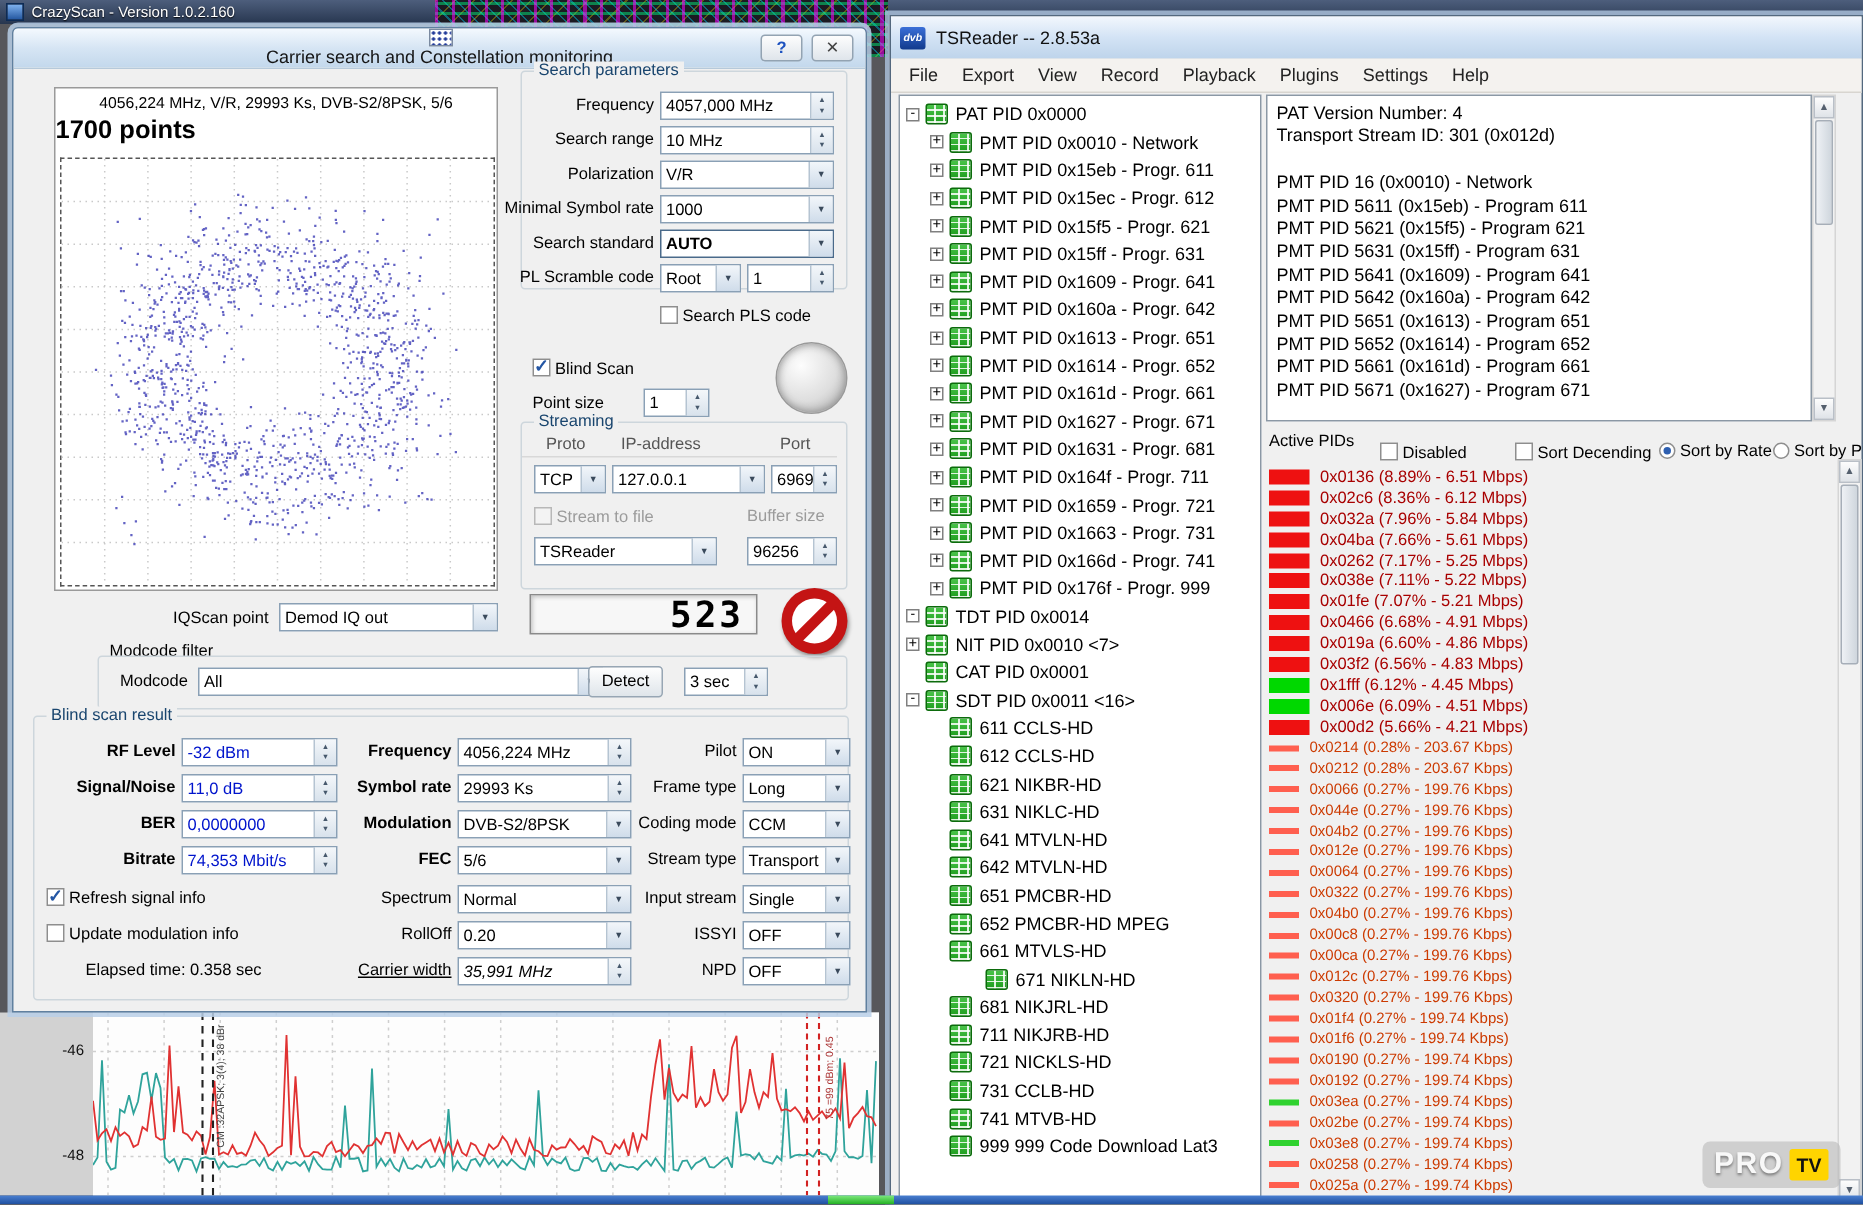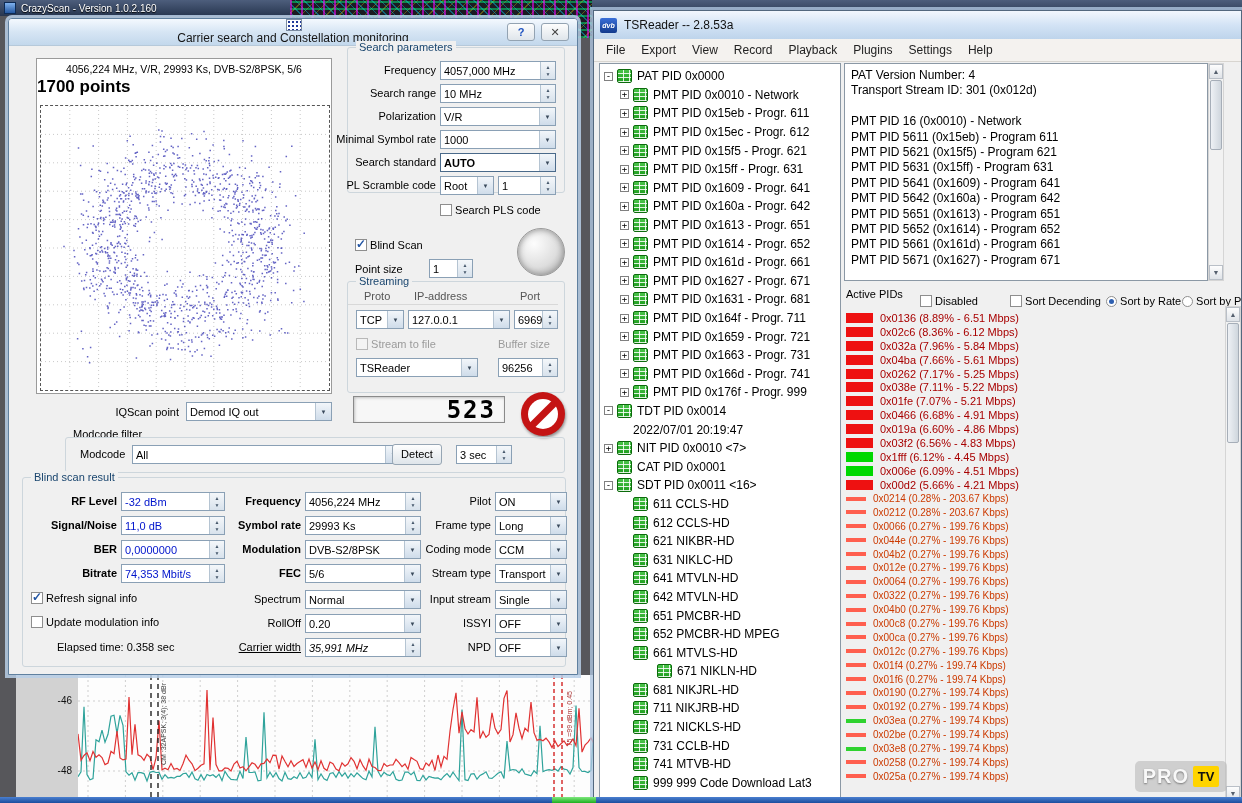--- a/index.html
+++ b/index.html
@@ -81,21 +81,21 @@
            box-shadow:inset 1px 1px 3px #c2c2c2;text-align:right;font-family:"DejaVu Sans Mono",monospace;
            font-size:24px;font-weight:bold;letter-spacing:2px;line-height:26px;padding-right:8px;box-sizing:border-box;}
   .noentry{position:absolute;left:512px;top:347px;width:44px;height:44px;border-radius:50%;
            background:#c41414;box-shadow:1px 2px 3px rgba(0,0,0,.4);}
   .noentry::before{content:"";position:absolute;left:7px;top:7px;width:30px;height:30px;border-radius:50%;background:#fff;}
   .noentry::after{content:"";position:absolute;left:5px;top:19px;width:34px;height:7px;background:#c41414;transform:rotate(-45deg);}
   .logo-badge{position:absolute;left:508px;top:183px;width:46px;height:46px;border-radius:50%;border:1px solid #9a9a9a;
               background:radial-gradient(circle at 35% 32%,#fdfdfd,#dedede 55%,#a9a9a9);box-shadow:inset 0 0 6px #888;}
 
   
-  .spectrum-wrap{position:absolute;left:16px;top:675px;width:586px;height:122px;background:#d2d2d2;z-index:1;}
+  .spectrum-wrap{position:absolute;left:0;top:675px;width:586px;height:122px;background:#d2d2d2;z-index:1;}
   .spec-svg{position:absolute;left:62px;top:0;background:#fdfdfd;}
   .ylab{position:absolute;font-size:10px;color:#111;width:22px;text-align:right;}
   .rot{position:absolute;writing-mode:vertical-rl;transform:rotate(180deg);font-size:7px;color:#444;white-space:nowrap;}
 
   .taskbar{position:absolute;left:0;top:797px;width:1242px;height:6px;background:linear-gradient(#4a7fd0,#1d4e9e);z-index:4;}
   .task-glow{position:absolute;left:552px;top:0;width:44px;height:6px;background:linear-gradient(#7ee87e,#1faf1f);}
 
   
   .tsr{position:absolute;left:593px;top:10px;width:649px;height:793px;z-index:3;background:#f0f0f0;
        border:1px solid #53687e;box-shadow:0 0 0 3px rgba(175,198,224,.8);box-sizing:border-box;}
@@ -546,24 +546,20 @@
         <div class="trow" style="padding-left: 20px;">
           <span class="texp">+</span>
           <span class="ticon"></span>
           <span>PMT PID 0x176f - Progr. 999</span>
         </div>
         <div class="trow" style="padding-left: 4px;">
           <span class="texp">-</span>
           <span class="ticon"></span>
           <span>TDT PID 0x0014</span>
         </div>
-        <div class="trow" style="padding-left: 20px;">
-          <span class="texp hid"></span>
-          <span>2022/07/01 20:19:47</span>
-        </div>
         <div class="trow" style="padding-left: 4px;">
           <span class="texp">+</span>
           <span class="ticon"></span>
           <span>NIT PID 0x0010 &lt;7&gt;</span>
         </div>
         <div class="trow" style="padding-left: 4px;">
           <span class="texp hid"></span>
           <span class="ticon"></span>
           <span>CAT PID 0x0001</span>
         </div>
@@ -778,20 +774,24 @@
         <div class="prow small">
           <span class="pbar" style="background: rgb(255, 95, 79);"></span>
           <span class="ptext">0x00ca (0.27% - 199.76 Kbps)</span>
         </div>
         <div class="prow small">
           <span class="pbar" style="background: rgb(255, 95, 79);"></span>
           <span class="ptext">0x012c (0.27% - 199.76 Kbps)</span>
         </div>
         <div class="prow small">
           <span class="pbar" style="background: rgb(255, 95, 79);"></span>
+          <span class="ptext">0x0320 (0.27% - 199.76 Kbps)</span>
+        </div>
+        <div class="prow small">
+          <span class="pbar" style="background: rgb(255, 95, 79);"></span>
           <span class="ptext">0x01f4 (0.27% - 199.74 Kbps)</span>
         </div>
         <div class="prow small">
           <span class="pbar" style="background: rgb(255, 95, 79);"></span>
           <span class="ptext">0x01f6 (0.27% - 199.74 Kbps)</span>
         </div>
         <div class="prow small">
           <span class="pbar" style="background: rgb(255, 95, 79);"></span>
           <span class="ptext">0x0190 (0.27% - 199.74 Kbps)</span>
         </div>

